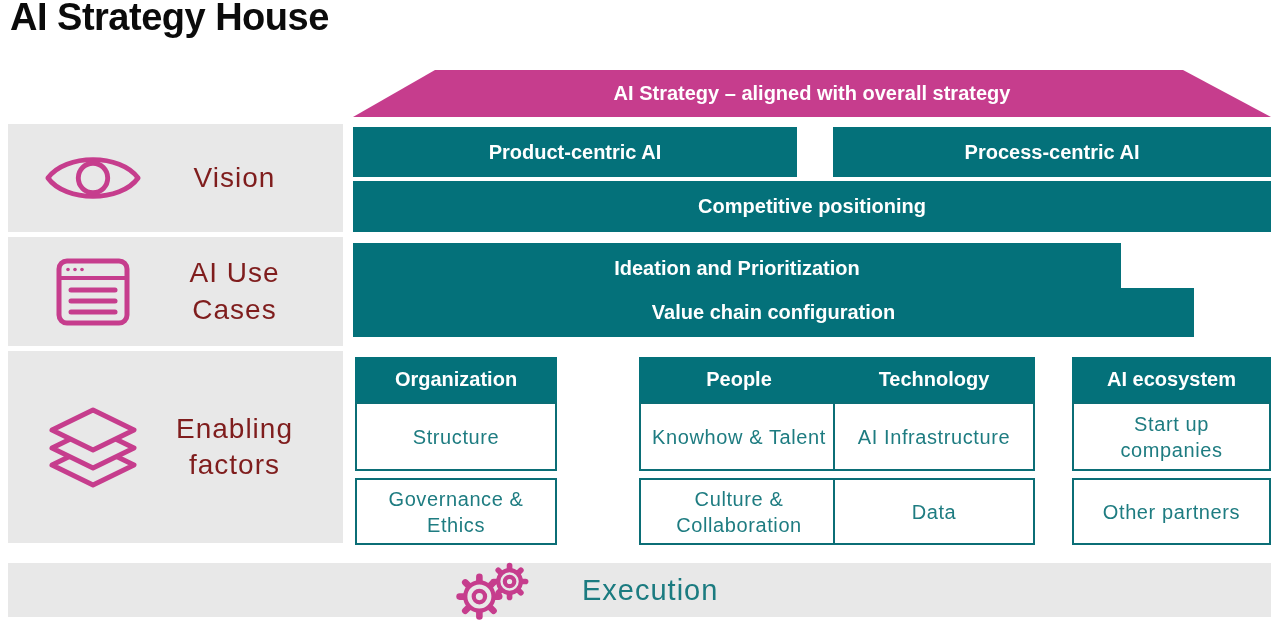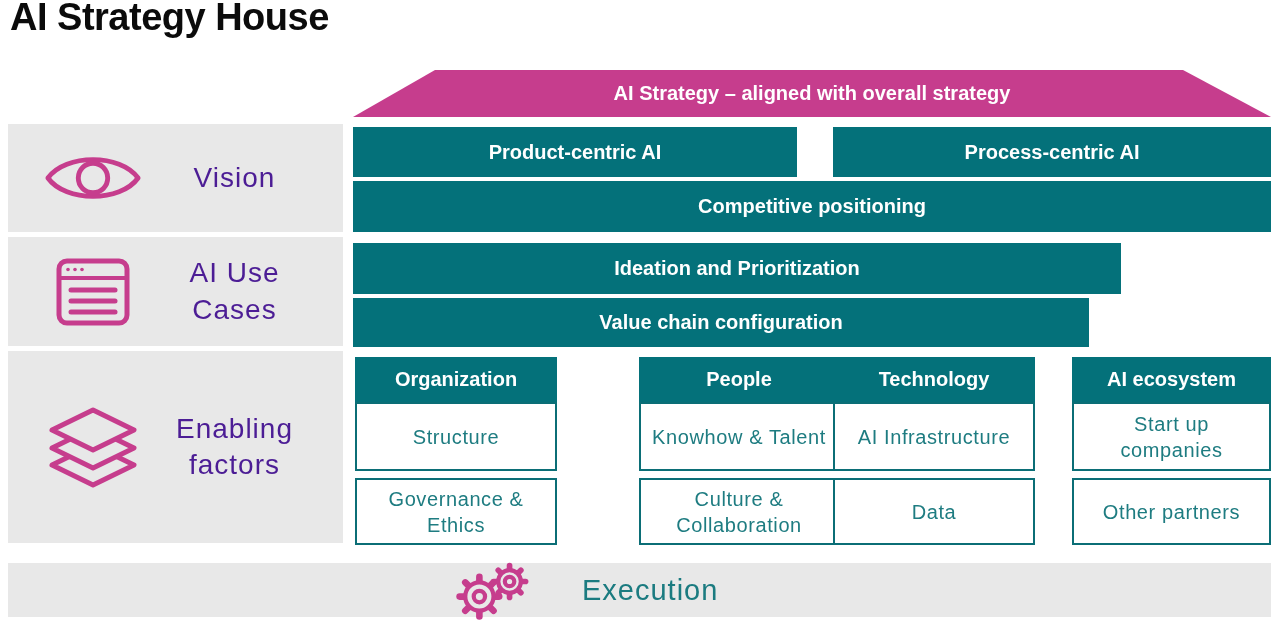--- a/index.html
+++ b/index.html
@@ -16,41 +16,41 @@
     clip-path:polygon(82px 0, calc(100% - 88px) 0, 100% 100%, 0 100%);
     display:flex;align-items:center;justify-content:center;}
   .roof span{color:#ffffff;font-weight:700;font-size:20px;}
 
   .bar{position:absolute;background:#04717a;color:#ffffff;font-weight:700;font-size:20px;
     display:flex;align-items:center;justify-content:center;text-align:center;}
   .bar-row1a{left:0;top:127px;width:444px;height:50px;}
   .bar-row1b{left:480px;top:127px;width:438px;height:50px;}
   .bar-row2{left:0;top:181px;width:918px;height:51px;}
   .bar-row3{left:0;top:243px;width:768px;height:51px;}
-  .bar-row4{left:0;top:298px;width:736px;height:49px;text-align:right;}
+  .bar-row4{left:0;top:288px;width:841px;height:49px;text-align:right;}
 
   
   .col{position:absolute;top:357px;height:188px;}
   .col-1{left:2px;width:202px;}
   .col-2{left:242px;width:200px;margin-left:44px;}
   .col-3{left:480px;width:202px;}
   .col-4{left:719px;width:199px;}
   .col-header{position:absolute;left:0;top:0;width:100%;height:45px;background:#04717a;
     color:#ffffff;font-weight:700;font-size:20px;display:flex;align-items:center;justify-content:center;}
   .cell{position:absolute;left:0;width:100%;background:#ffffff;border:2px solid #0b6e76;
     box-sizing:border-box;color:#1e7c81;font-size:20px;letter-spacing:0.6px;line-height:1.3;
     display:flex;align-items:center;justify-content:center;text-align:center;padding:2px 10px;}
   .cell-1{top:45px;height:69px;}
   .cell-2{top:121px;height:67px;}
 
   
   .side-box{position:absolute;left:8px;width:335px;background:#e8e8e8;
     display:flex;align-items:center;}
   .side-box .icon-wrap{width:125px;padding-left:22px;display:flex;align-items:center;justify-content:center;flex:none;}
-  .side-box .label{flex:1;text-align:center;color:#4c1d95;font-size:28px;letter-spacing:1px;
+  .side-box .label{flex:1;text-align:center;color:#7f1d1d;font-size:28px;letter-spacing:1px;
     line-height:1.3;padding-right:29px;}
   .side-vision{top:124px;height:108px;}
   .side-usecases{top:237px;height:109px;}
   .side-enabling{top:351px;height:192px;}
   .side-usecases .label, .side-enabling .label{max-width:190px;margin:0 auto;}
 
   
   .footer-bar{position:absolute;left:8px;top:563px;width:1263px;height:54px;background:#e8e8e8;
     display:flex;align-items:center;}
   .footer-bar .gears{margin-left:440px;flex:none;display:flex;align-items:center;}

